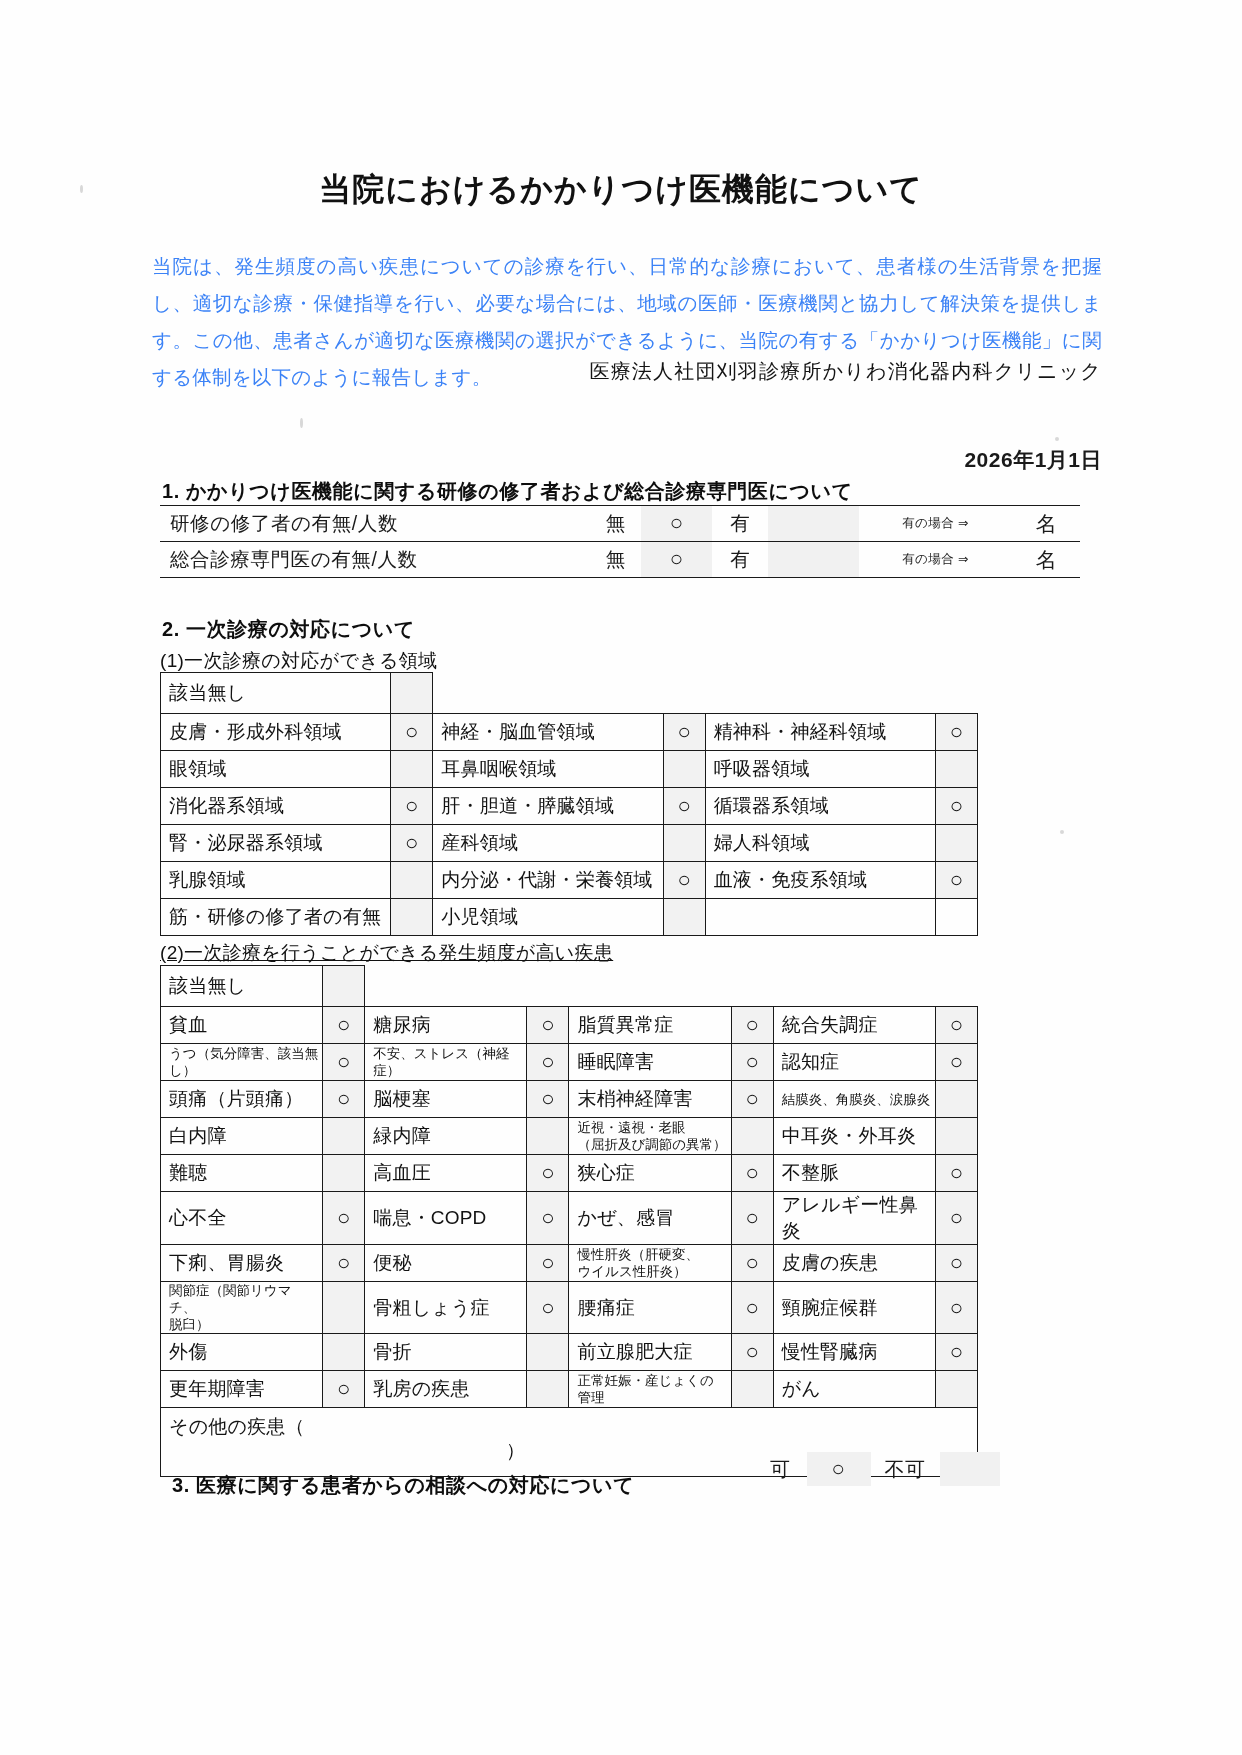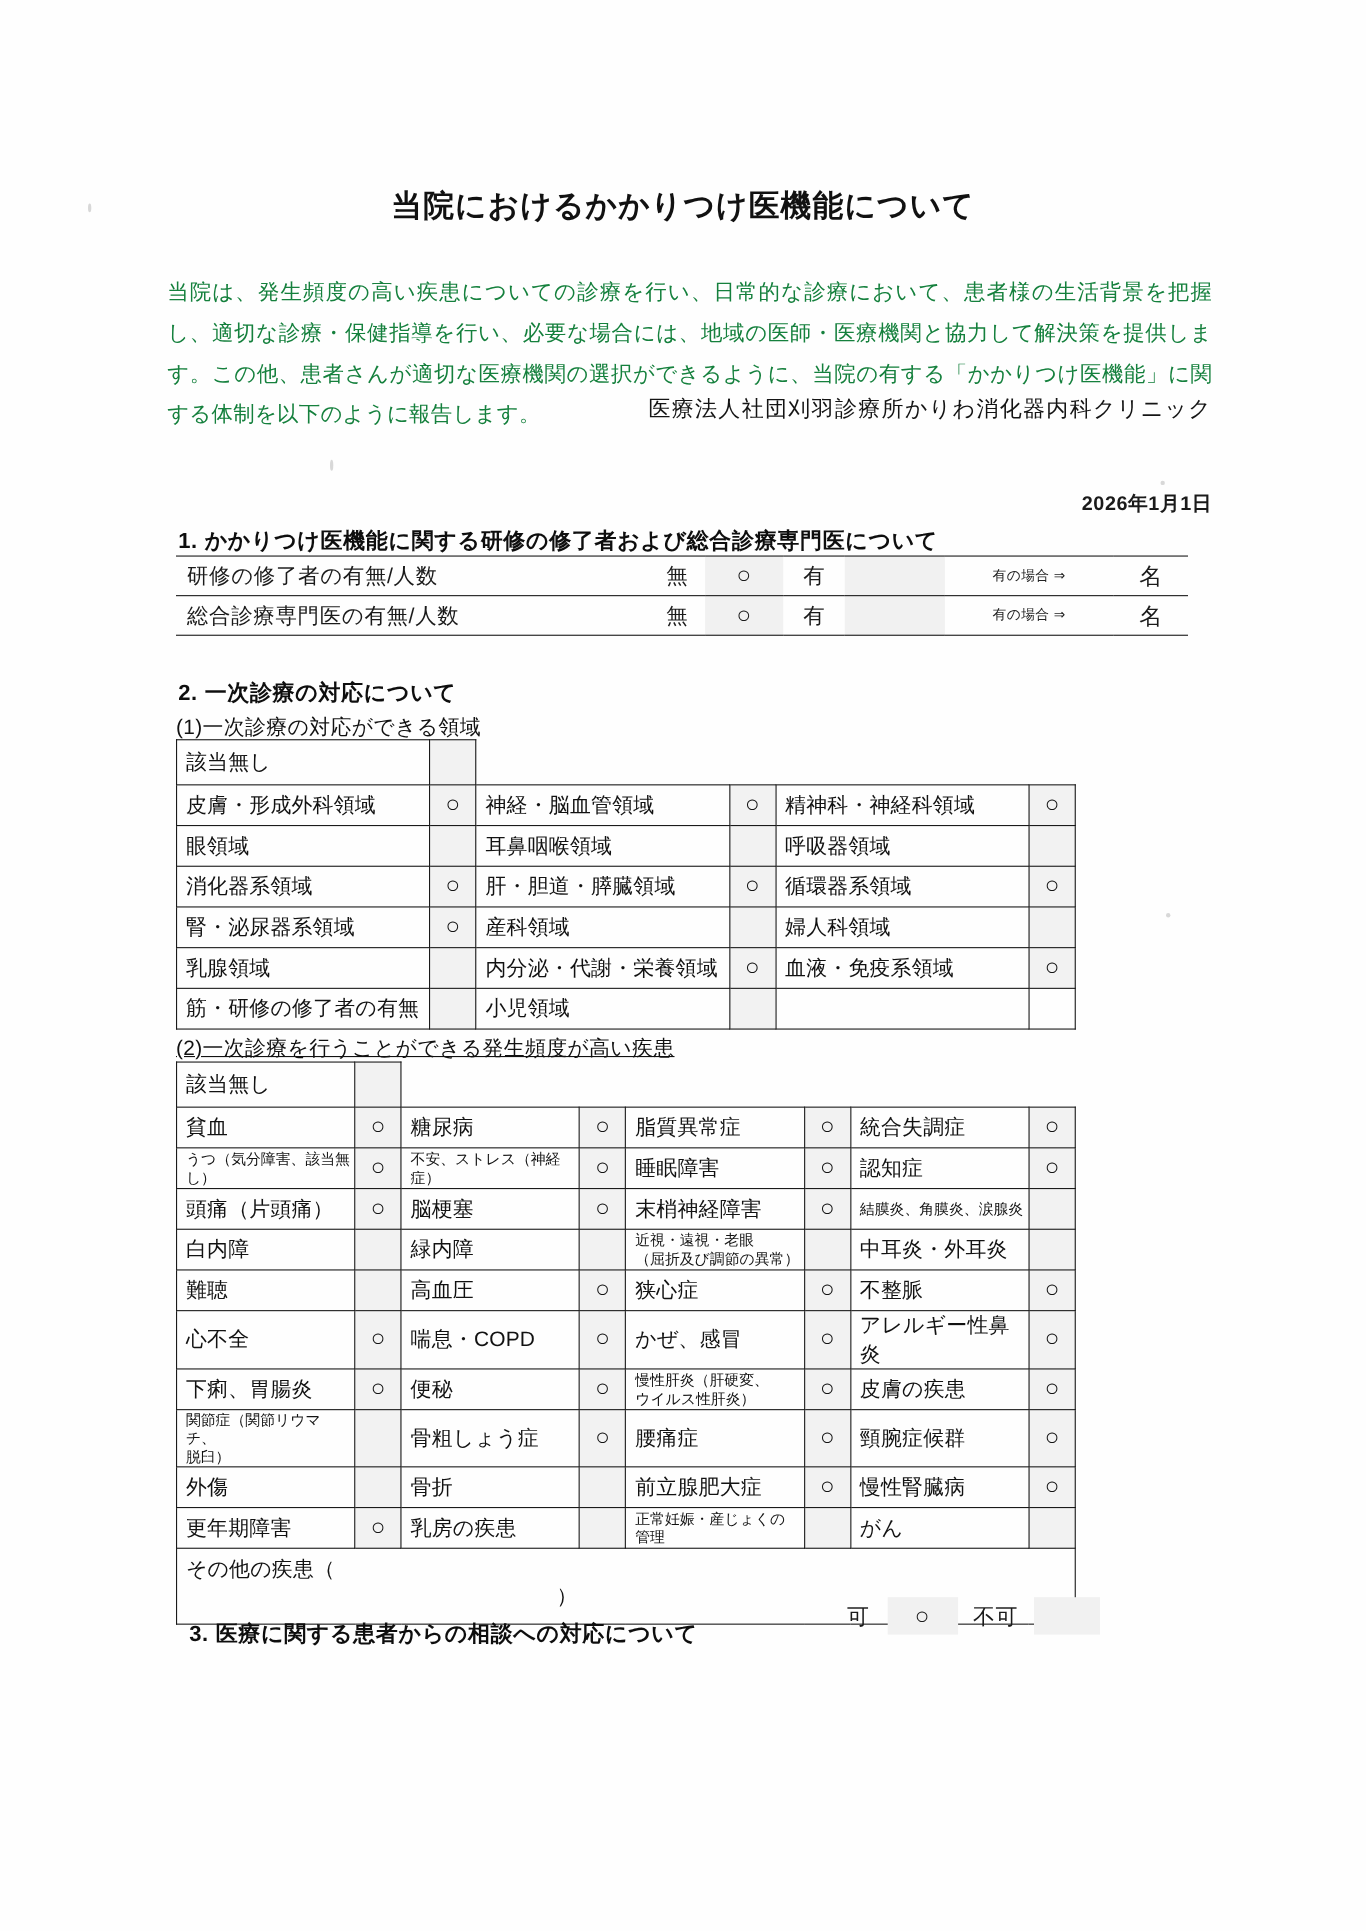--- a/index.html
+++ b/index.html
@@ -22,46 +22,46 @@
     height: 1755px;
     background: #fefefe;
   }
 
   
   .doc-title {
     position: absolute;
     left: 0; top: 168px;
     width: 1242px;
     text-align: center;
-    font-size: 28px;
+    font-size: 32px;
     font-weight: bold;
     letter-spacing: 1px;
     color: #111;
   }
   .intro {
     position: absolute;
     left: 152px; top: 248px;
     width: 950px;
     font-size: 19.5px;
     line-height: 37px;
     letter-spacing: 0.2px;
-    color: #15803d;
+    color: #3b82f6;
     text-align: justify;
   }
   .clinic-name {
     position: absolute;
     right: 140px; top: 358px;
     font-size: 20px;
     letter-spacing: 1.2px;
     color: #141414;
   }
   .doc-date {
     position: absolute;
     right: 140px; top: 446px;
-    font-size: 18px;
+    font-size: 21px;
     font-weight: bold;
     letter-spacing: 0.5px;
   }
 
   
   .sec-head {
     position: absolute;
     font-size: 20px;
     font-weight: bold;
     letter-spacing: 0.6px;

